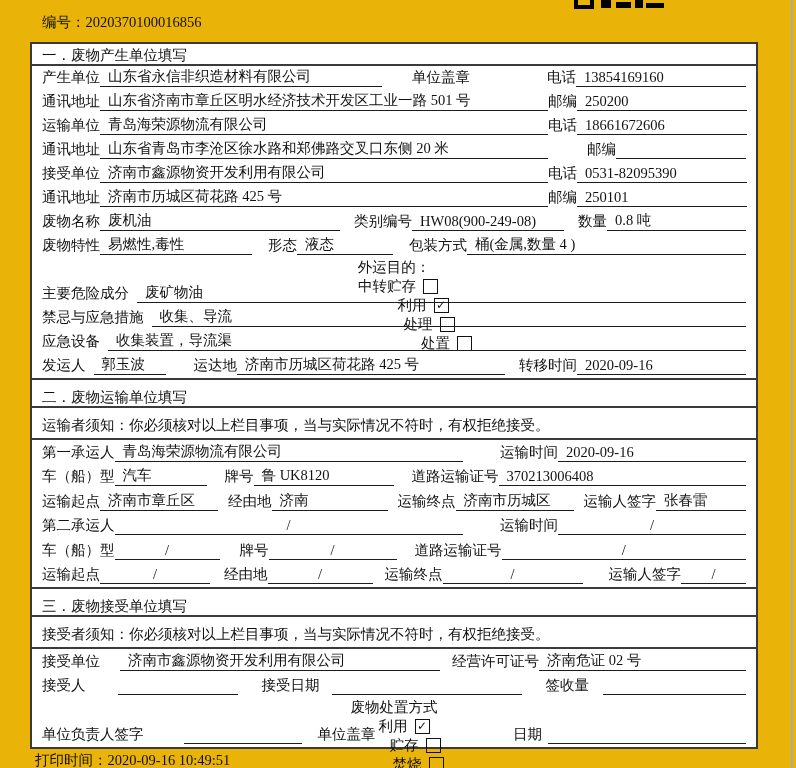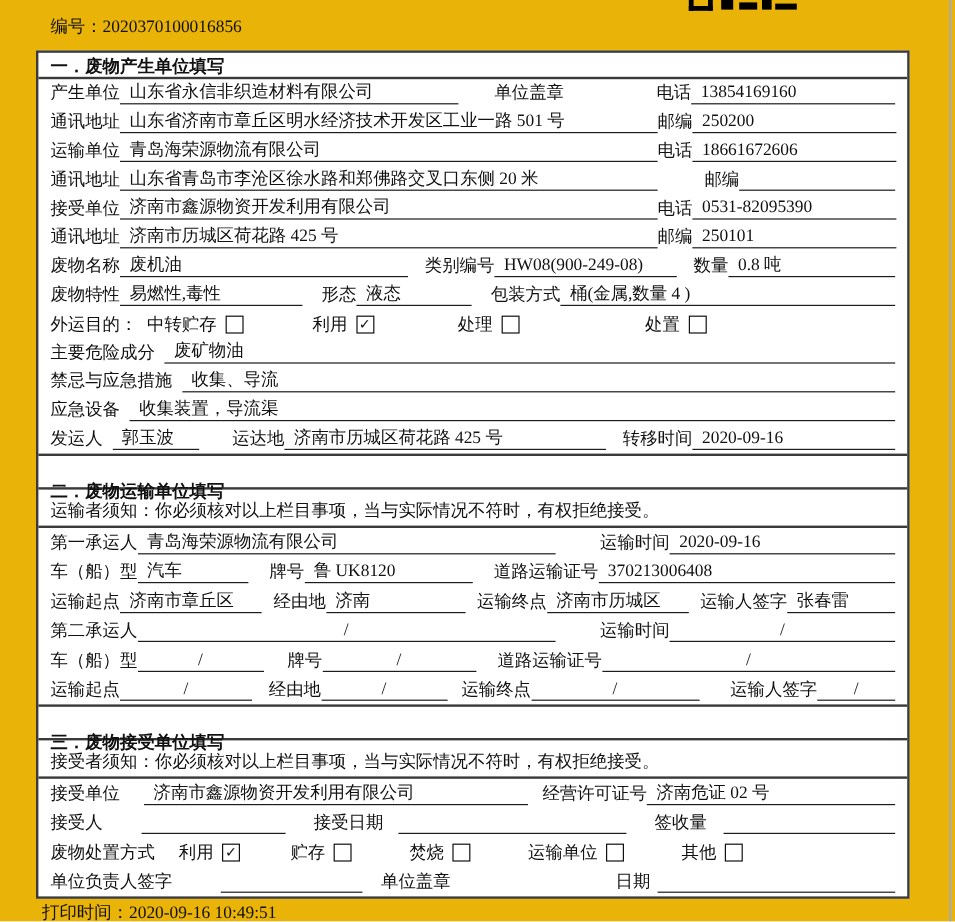--- a/index.html
+++ b/index.html
@@ -16,27 +16,27 @@
   .qr-frag .qb{width:10px;height:8px;background:#000;margin-left:7px;}
   .qr-frag .qc{width:15px;height:6px;background:#000;margin-left:5px;margin-top:2px;}
   .qr-frag .qd{width:8px;height:8px;background:#000;margin-left:4px;}
   .qr-frag .qe{width:18px;height:5px;background:#000;margin-left:3px;margin-top:3px;}
   .edge-line{position:absolute;left:791px;top:0;width:2px;height:768px;background:#aaaaaa;}
 
   
   .form-table{position:absolute;left:30px;top:42px;width:728px;box-sizing:border-box;
               border:2px solid #3a3a3a;background:#fff;}
   .sec-hdr{box-sizing:border-box;height:22px;padding:2px 10px 0;border-bottom:2px solid #3a3a3a;
-           font-family:"Liberation Sans","DejaVu Sans",sans-serif;font-weight:bold;font-size:14.5px;}
-  .sec-hdr.mid{height:30px;padding-top:20px;border-top:2px solid #3a3a3a;}
+           font-family:"Liberation Sans","DejaVu Sans",sans-serif;font-weight:normal;font-size:14.5px;}
+  .sec-hdr.mid{height:30px;padding-top:8px;border-top:2px solid #3a3a3a;}
   .notice{box-sizing:border-box;height:32px;padding:8px 10px 0;border-bottom:2px solid #3a3a3a;white-space:nowrap;}
 
   .row{display:flex;align-items:flex-end;box-sizing:border-box;height:24px;padding:0 10px 3px 10px;}
   .s2 .row,.s3 .row{height:24.5px;}
-  .row.opts{align-items:center;padding-bottom:0;}
+  .row.opts{align-items:center;padding-bottom:0;flex-direction:column;}
   .lbl{white-space:nowrap;flex:0 0 auto;}
   .fv{border-bottom:1px solid #1c1c1c;box-sizing:border-box;padding:0 2px 0 8px;
       white-space:nowrap;overflow:hidden;flex:0 0 auto;}
   .fv.grow{flex:1 1 auto;}
   .fv.ctr{text-align:center;padding-left:2px;}
   .ml-auto{margin-left:auto;}
   .cb{display:inline-block;width:13px;height:13px;border:1px solid #111;box-sizing:content-box;
       margin-left:7px;font-size:12px;line-height:12px;text-align:center;vertical-align:middle;
       font-family:"DejaVu Sans",sans-serif;}
   .opt{white-space:nowrap;display:flex;align-items:center;}

